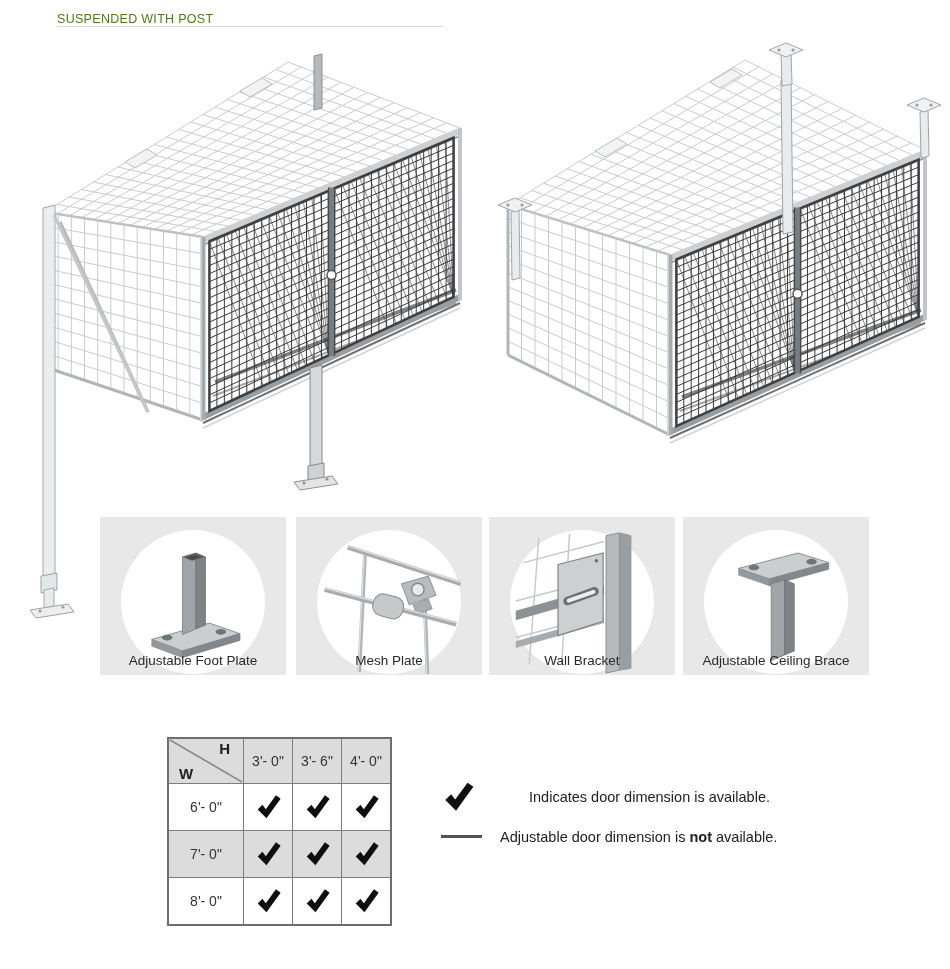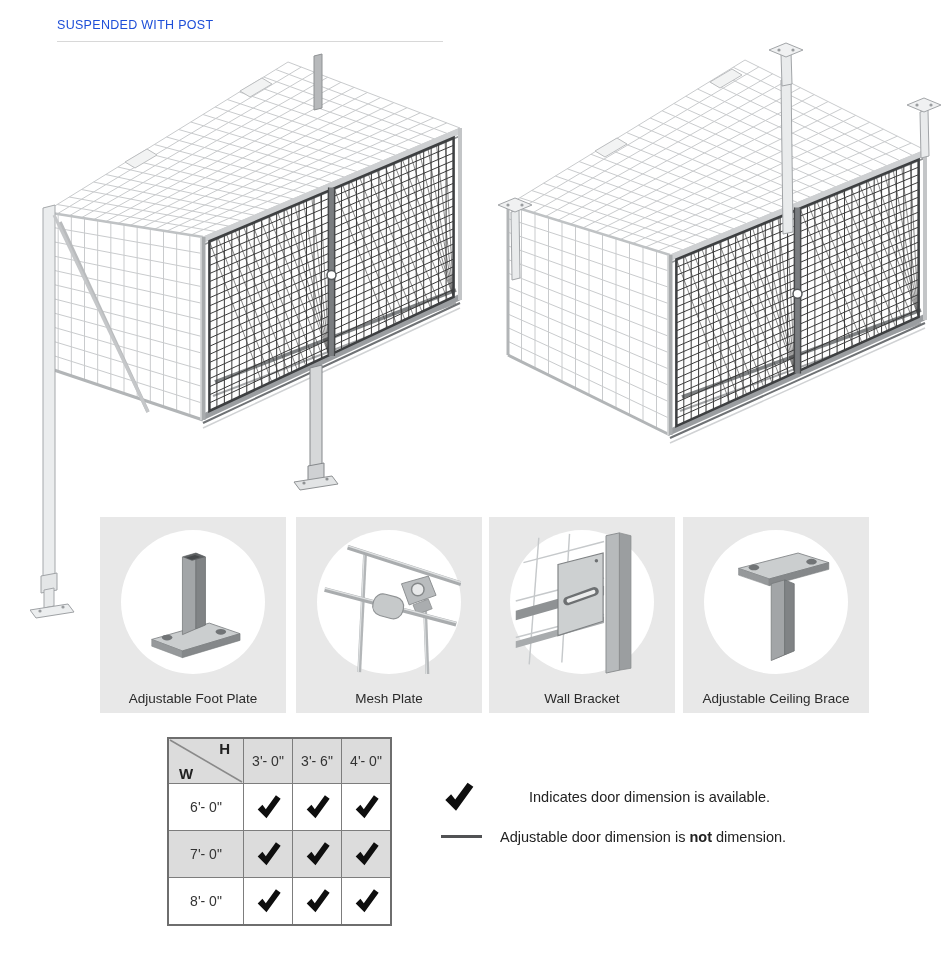--- a/index.html
+++ b/index.html
@@ -1,25 +1,25 @@
 <!DOCTYPE html>
 <html><head>
 <meta charset="utf-8">
 <style>
   html,body{margin:0;padding:0;background:#fff;}
   .page{position:relative;width:950px;height:969px;background:#fff;overflow:hidden;
         font-family:"Liberation Sans","DejaVu Sans",sans-serif;color:#1a1a1a;}
-  .sec-title{position:absolute;top:18px;font-size:12.5px;letter-spacing:.3px;color:#1d4ed8;
-             width:386px;border-bottom:1px solid #d8d8d8;padding-bottom:9px;}
+  .sec-title{position:absolute;top:12px;font-size:12.5px;letter-spacing:.3px;color:#4d7c0f;
+             width:386px;border-bottom:1px solid #d8d8d8;}
   #title-left{left:57px;}
   #title-right{left:504px;}
   .illus{position:absolute;}
   #cage-left{left:30px;top:50px;}
   #cage-right{left:495px;top:40px;}
-  .card{position:absolute;top:517px;width:186px;height:196px;background:#e8e8e8;}
+  .card{position:absolute;top:517px;width:186px;height:158px;background:#e8e8e8;}
   .card .circle{width:144px;height:144px;border-radius:50%;background:#fff;margin:13px auto 0 auto;
                 display:flex;align-items:center;justify-content:center;}
   .card .label{position:absolute;bottom:7px;left:0;right:0;text-align:center;font-size:13.5px;color:#2a2a2a;}
   #avail-table{position:absolute;left:167px;top:737px;border-collapse:collapse;border:2px solid #6e6e6e;}
   #avail-table td{border:1.5px solid #7d7d7d;text-align:center;vertical-align:middle;
                   font-size:14px;color:#333;padding:0;}
   #avail-table td.rowh{width:74px;height:46px;background:#fff;}
   #avail-table tr.alt td{background:#dcdcdc;}
   #avail-table td.colh{width:48px;height:44px;background:#dcdcdc;}
   #avail-table td.corner{width:74px;background:#dcdcdc;position:relative;}
@@ -608,14 +608,14 @@
           </td>
         </tr>
       </tbody>
     </table>
 
   <svg id="legend-check" viewBox="0 0 40 40">
     <polygon points="4,23 11,16 16,22.5 31,2 38,7 17,36" fill="#0e0e0e"></polygon>
   </svg>
   <div class="legend-row" id="legend-text-1">Indicates door dimension is available.</div>
   <div id="legend-dash"></div>
-  <div class="legend-row" id="legend-text-2"><span>Adjustable door dimension is </span><span class="b">not</span><span> dimension.</span></div>
+  <div class="legend-row" id="legend-text-2"><span>Adjustable door dimension is </span><span class="b">not</span><span> available.</span></div>
 </div>
 
 </body></html>

